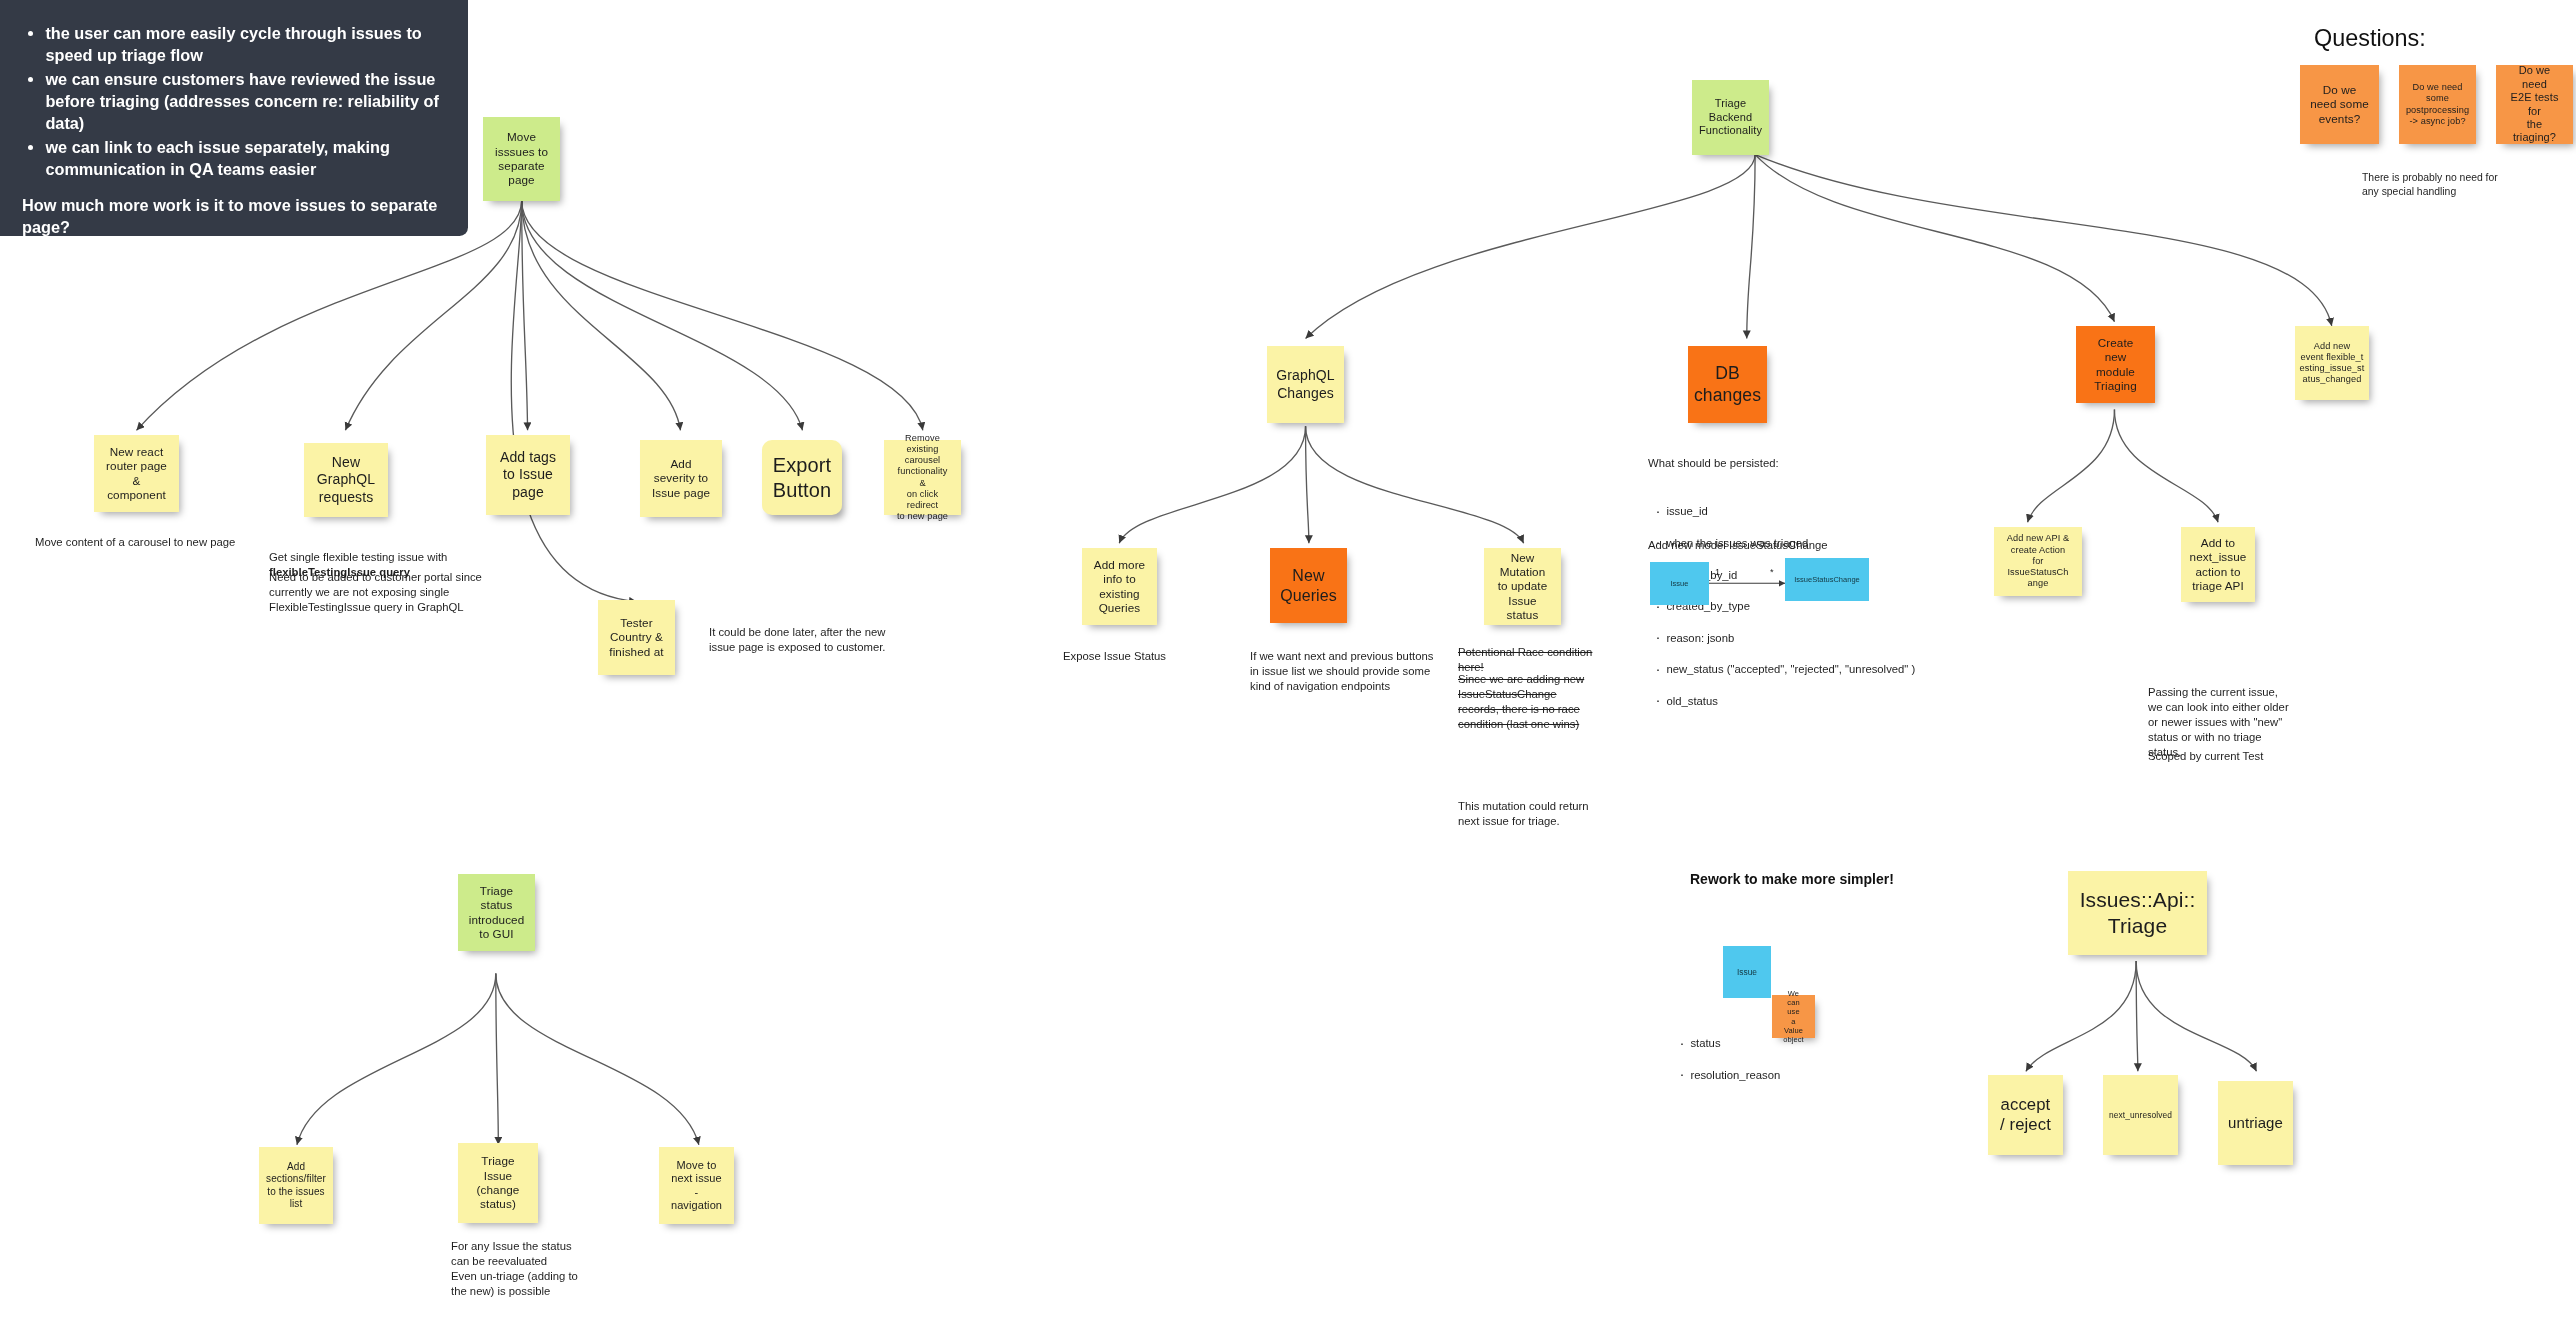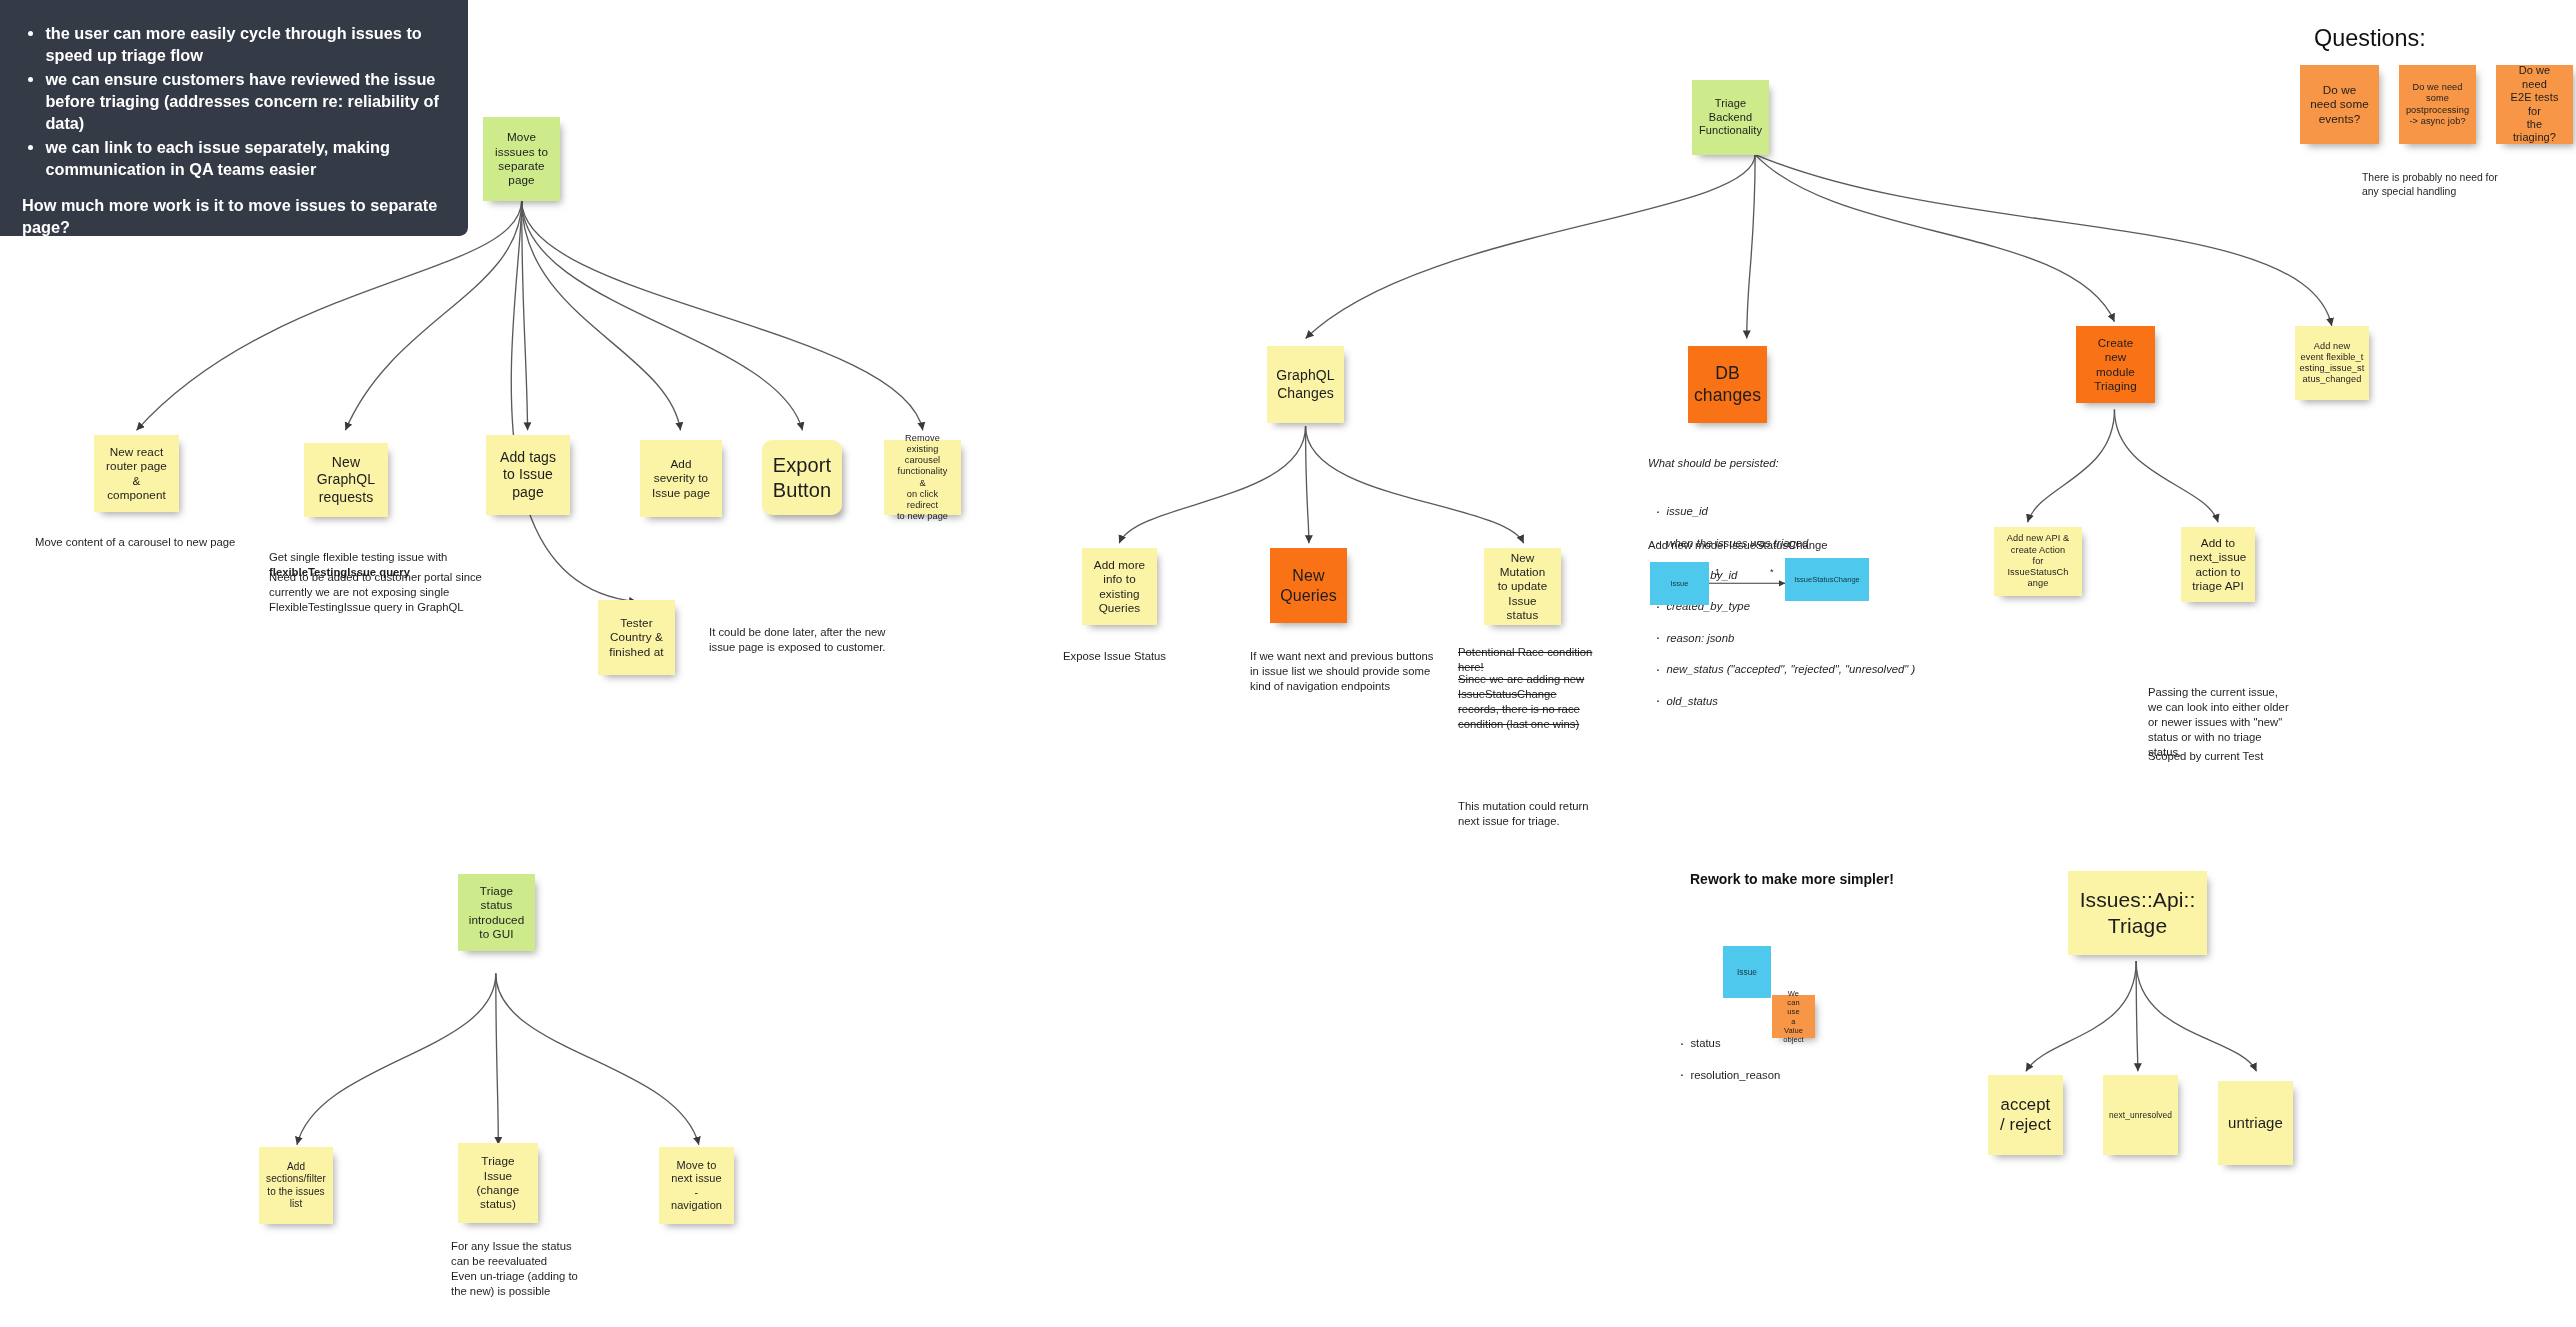--- a/index.html
+++ b/index.html
@@ -218,21 +218,21 @@
   <div class="cap" style="left:1250px; top:649px; width:184px;">If we want next and previous buttons in issue list we should provide some kind of navigation endpoints</div>
 
   <div class="note yellow" style="left:1484px; top:548px; width:77px; height:77px; font-size:11.7px;">New
 Mutation
 to update
 Issue status</div>
   <div class="cap strike" style="left:1458px; top:645px; width:150px;">Potentional Race condition here!</div>
   <div class="cap strike" style="left:1458px; top:672px; width:134px;">Since we are adding new IssueStatusChange records, there is no race condition (last one wins)</div>
   <div class="cap" style="left:1458px; top:799px; width:134px;">This mutation could return next issue for triage.</div>
 
-  <div class="cap" style="left:1648px; top:441px; width:276px;font-style:italic;">
+  <div class="cap" style="left:1648px; top:441px; width:276px;">
     <div>What should be persisted:</div>
     <ul class="dots">
       <li>issue_id</li>
       <li>when the issues was triaged</li>
       <li>created_by_id</li>
       <li>created_by_type</li>
       <li>reason: jsonb</li>
       <li>new_status ("accepted", "rejected", "unresolved" )</li>
       <li>old_status</li>
     </ul>

